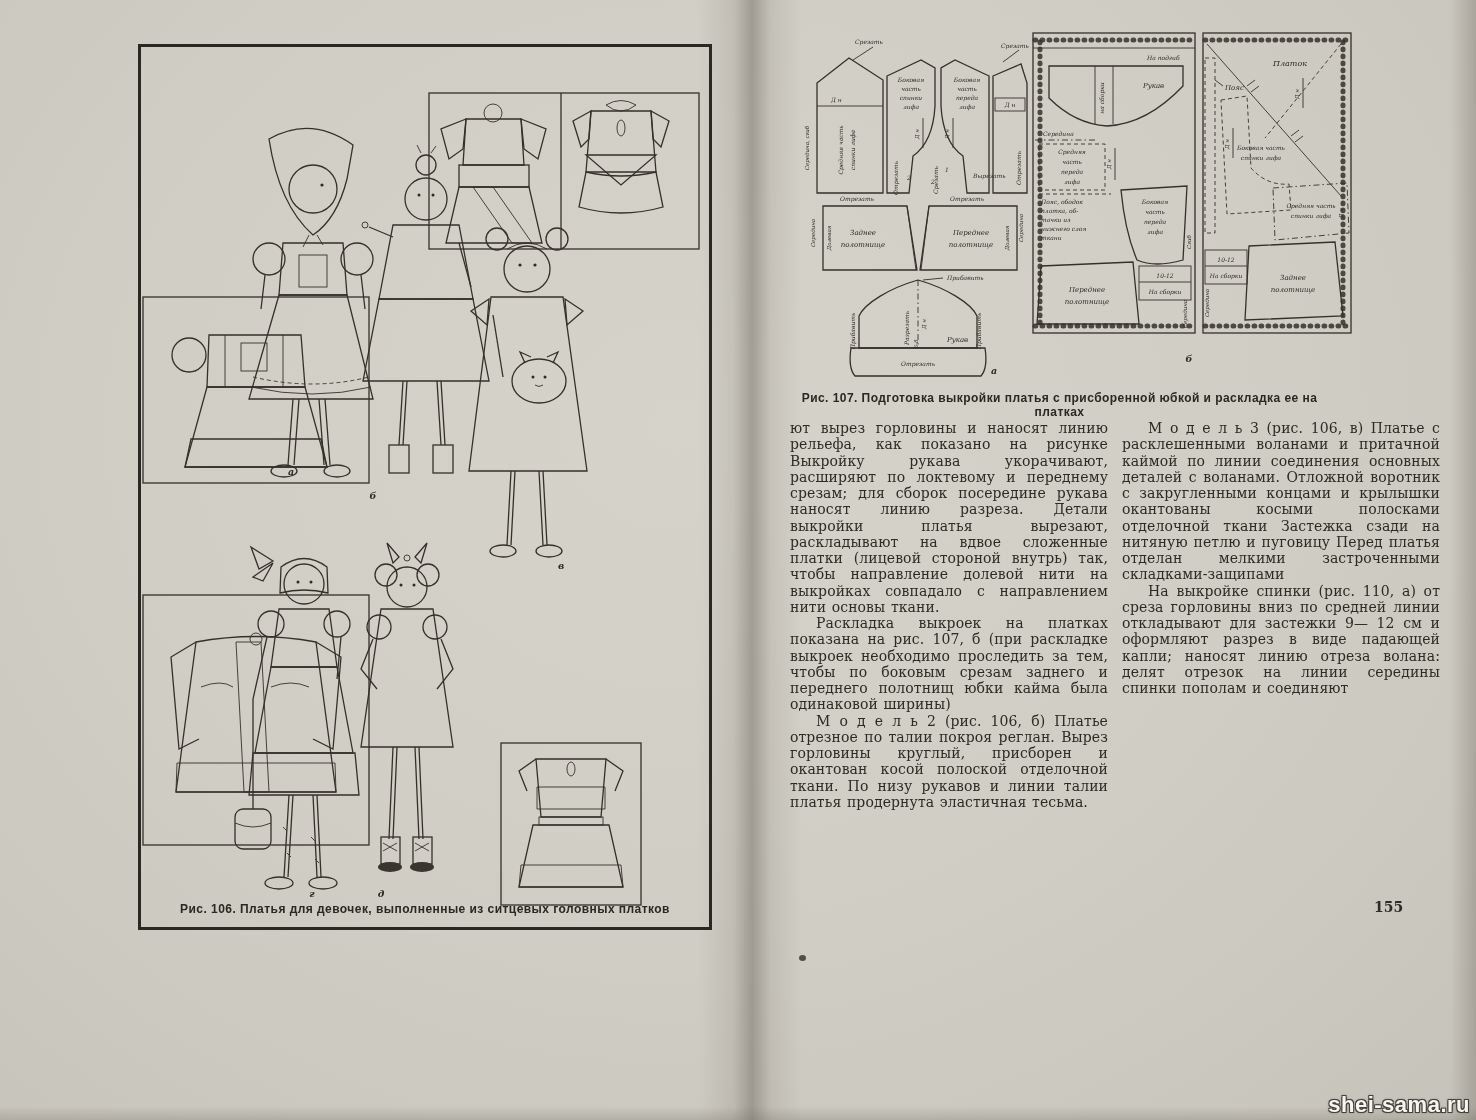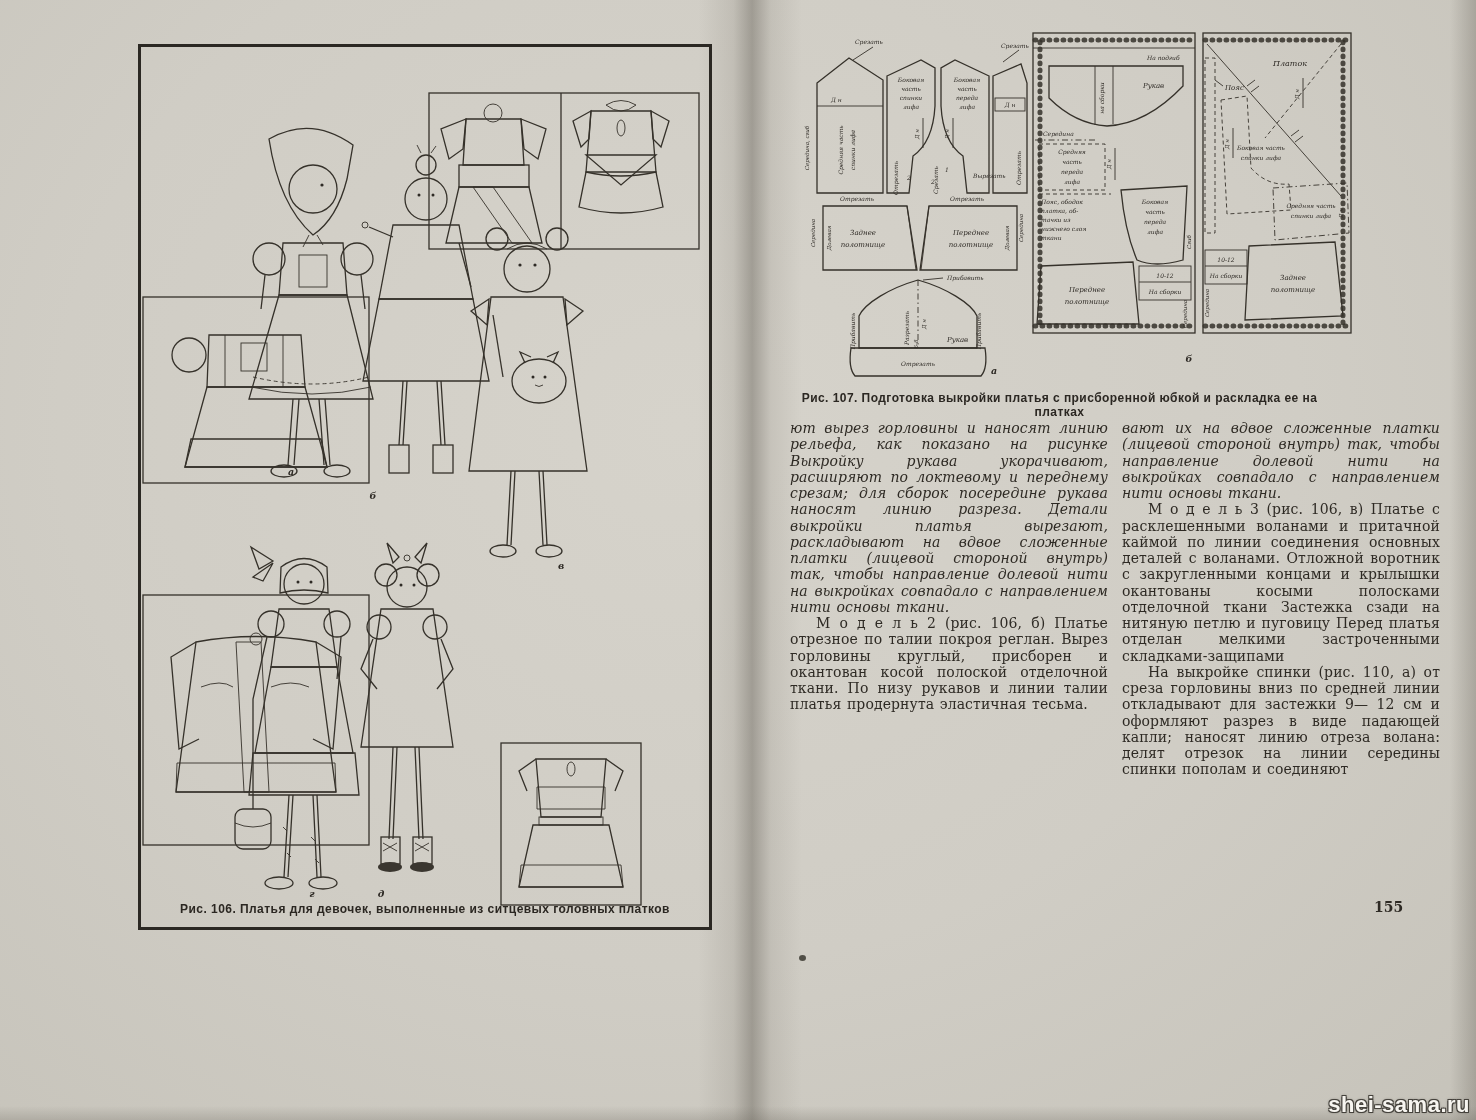--- a/index.html
+++ b/index.html
@@ -16,21 +16,21 @@
   .frame{position:absolute;left:138px;top:44px;width:574px;height:886px;
         border:3px solid #2b2823;box-sizing:border-box;}
   .fig-caption{font-family:"Liberation Sans",sans-serif;font-weight:bold;font-size:12px;
         letter-spacing:.45px;color:#2b2722;text-align:center;}
   #cap106{position:absolute;left:0;top:855px;width:100%;}
   #cap107{position:absolute;left:776px;top:391px;width:567px;}
   #cols{position:absolute;left:790px;top:420px;width:650px;display:flex;gap:14px;}
   .col{width:318px;}
   .col p{margin:0;text-align:justify;text-indent:26px;font-size:14px;line-height:16.25px;
         letter-spacing:.1px;word-spacing:1px;color:#2e2a24;}
-  .col p.cont{text-indent:0;font-style:italic;}
+  .col p.cont{text-indent:0;}
   #pageno{position:absolute;left:1340px;top:899px;font-weight:bold;font-size:14px;color:#2e2a24;margin-left:34px;}
   #watermark{position:absolute;right:6px;bottom:2px;font-family:"Liberation Sans",sans-serif;
         font-weight:bold;font-size:22px;letter-spacing:.5px;color:#f7f5f0;
         text-shadow:1px 1px 0 #45423c,-1px -1px 0 #45423c,1px -1px 0 #45423c,-1px 1px 0 #45423c,0 0 3px #45423c;margin-left:29px;}
   #smudge{position:absolute;left:799px;top:955px;width:7px;height:6px;border-radius:50%;
         background:#3a372f;opacity:.85;}
   svg{position:absolute;left:0;top:0;}
   svg .ln{stroke:#35312a;stroke-width:1.3;fill:none;}
   svg .thin{stroke:#35312a;stroke-width:.9;fill:none;}
   svg .lbl{font:italic 7px "DejaVu Serif",serif;fill:#2e2a25;}
@@ -406,24 +406,24 @@
       </g>
       <text x="394" y="334" class="lbl9 ctr">б</text>
     </g>
   </svg>
 
   <div id="cap107" class="fig-caption">Рис. 107. Подготовка выкройки платья с присборенной юбкой и раскладка ее на платках</div>
 
   <div id="cols">
     <div class="col">
       <p class="cont">ют вырез горловины и наносят линию рельефа, как показано на рисунке Выкройку рукава укорачивают, расширяют по локтевому и переднему срезам; для сборок посередине рукава наносят линию разреза. Детали выкройки платья вырезают, раскладывают на вдвое сложенные платки (лицевой стороной внутрь) так, чтобы направление долевой нити на выкройках совпадало с направлением нити основы ткани.</p>
+      <p>Раскладка выкроек на платках показана на рис. 107, б (при раскладке выкроек необходимо проследить за тем, чтобы по боковым срезам заднего и переднего полотнищ юбки кайма была одинаковой ширины)</p>
       <p>М о д е л ь  2 (рис. 106, б) Платье отрезное по талии покроя реглан. Вырез горловины круглый, присборен и окантован косой полоской отделочной ткани. По низу рукавов и линии талии платья продернута эластичная тесьма.</p>
     </div>
     <div class="col">
-      <p class="cont">вают их на вдвое сложенные платки (лицевой стороной внутрь) так, чтобы направление долевой нити на выкройках совпадало с направлением нити основы ткани.</p>
       <p>М о д е л ь  3 (рис. 106, в) Платье с расклешенными воланами и притачной каймой по линии соединения основных деталей с воланами. Отложной воротник с закругленными концами и крылышки окантованы косыми полосками отделочной ткани Застежка сзади на нитяную петлю и пуговицу Перед платья отделан мелкими застроченными складками-защипами</p>
       <p>На выкройке спинки (рис. 110, а) от среза горловины вниз по средней линии откладывают для застежки 9— 12 см и оформляют разрез в виде падающей капли; наносят линию отреза волана: делят отрезок на линии середины спинки пополам и соединяют</p>
     </div>
   </div>
 
   <div id="pageno">155</div>
   <div id="smudge"></div>
   <div id="watermark">shei-sama.ru</div>
 </div>
 

